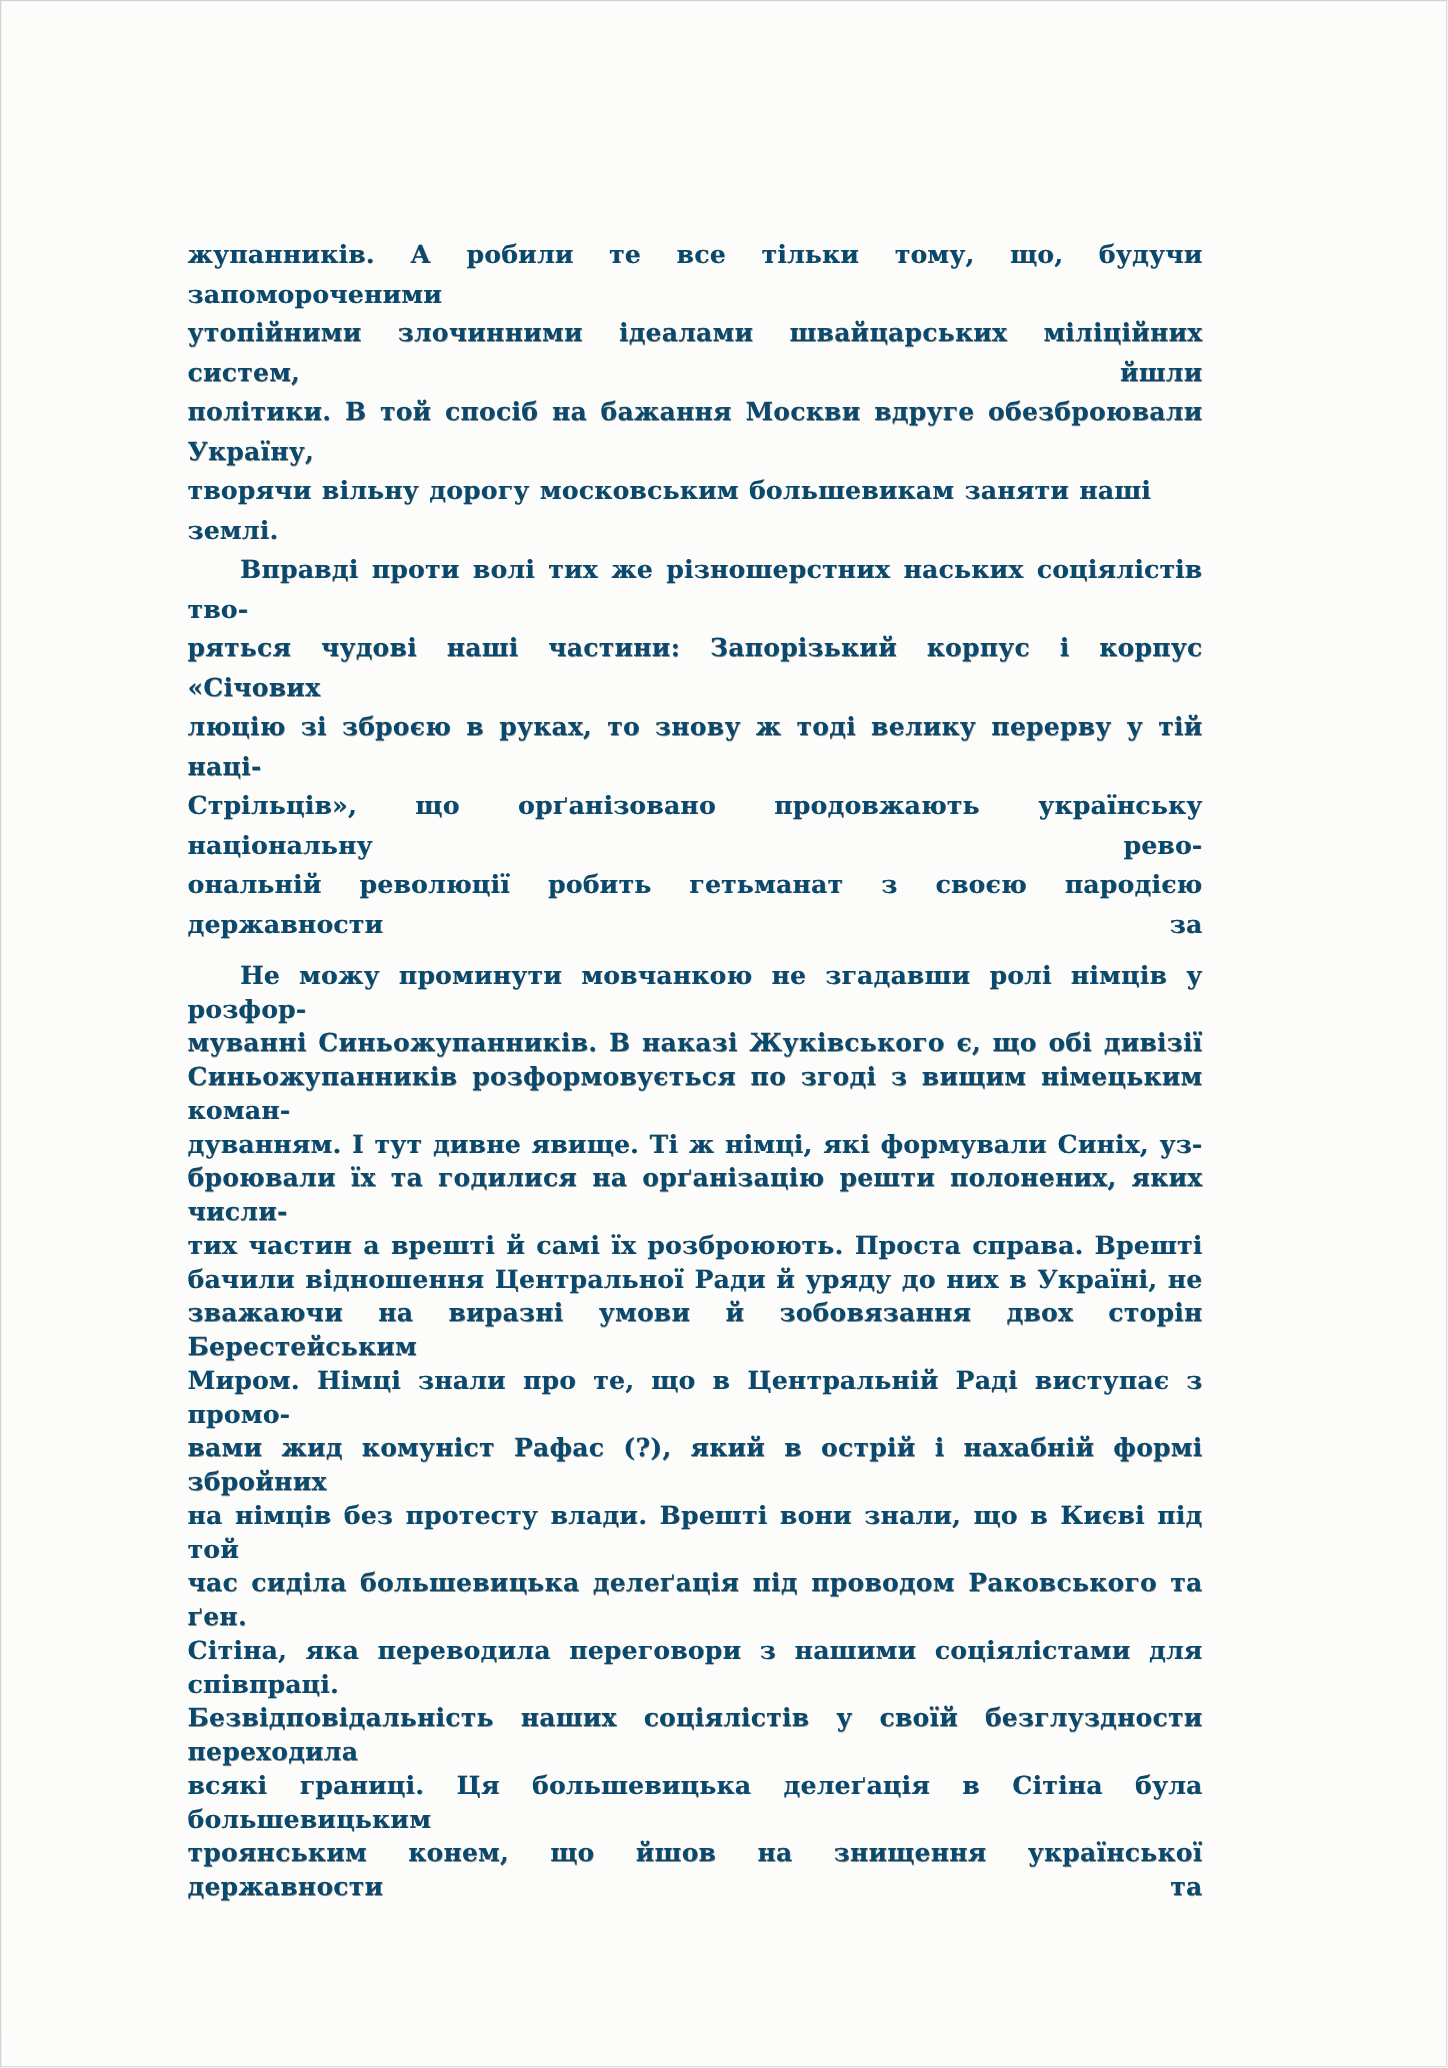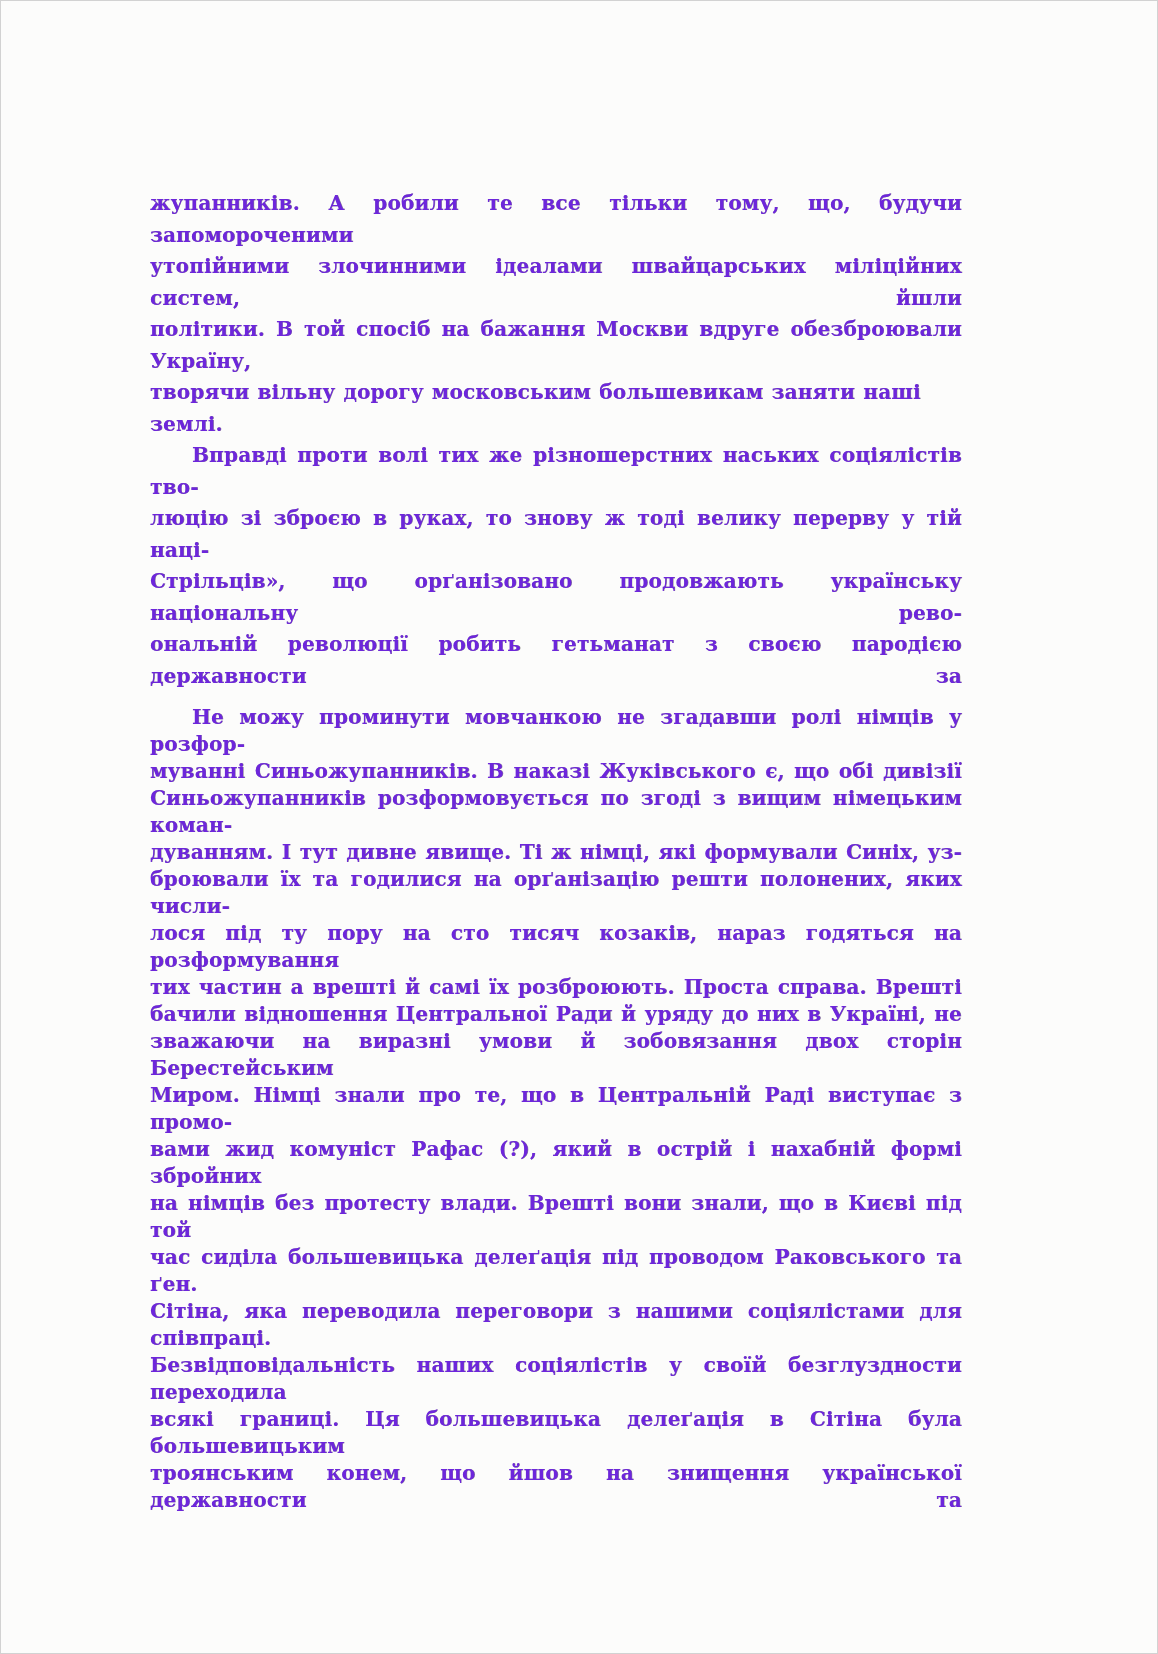--- a/index.html
+++ b/index.html
@@ -8,21 +8,21 @@
     background: #ffffff;
   }
   .scan-page {
     position: relative;
     width: 1158px;
     height: 1654px;
     background: #fcfcfb;
     box-shadow: inset 0 0 0 1px #d2d2d2;
     overflow: hidden;
     font-family: "DejaVu Serif", "Liberation Serif", serif;
-    color: #6d28d9;
+    color: #0c4a6e;
   }
   .text-block {
     position: absolute;
     left: 150px;
     top: 188px;
     width: 812px;
     filter: contrast(1.02);
   }
   .paragraph {
     margin: 0;
@@ -60,31 +60,31 @@
   <div class="text-block" id="text-block">
 
     <div class="paragraph leading-wide size-normal">
         <div class="text-line fill">жупанників. А робили те все тільки тому, що, будучи запомороченими</div>
         <div class="text-line fill">утопійними злочинними ідеалами швайцарських міліційних систем, йшли</div>
         <div class="text-line fill">політики. В той спосіб на бажання Москви вдруге обезброювали Україну,</div>
         <div class="text-line last">творячи вільну дорогу московським большевикам заняти наші землі.</div>
       </div>
       <div class="paragraph leading-wide size-normal">
         <div class="text-line fill indent">Вправді проти волі тих же різношерстних наських соціялістів тво-</div>
+        <div class="text-line fill">ряться чудові наші частини: Запорізький корпус і корпус «Січових</div>
         <div class="text-line fill">люцію зі зброєю в руках, то знову ж тоді велику перерву у тій наці-</div>
         <div class="text-line fill">Стрільців», що орґанізовано продовжають українську національну рево-</div>
         <div class="text-line fill">ональній революції робить гетьманат з своєю пародією державности за</div>
       </div>
       <div class="paragraph leading-tight size-normal gap-before-small">
         <div class="text-line fill indent">Не можу проминути мовчанкою не згадавши ролі німців у розфор-</div>
         <div class="text-line fill">муванні Синьожупанників. В наказі Жуківського є, що обі дивізії</div>
         <div class="text-line fill">Синьожупанників розформовується по згоді з вищим німецьким коман-</div>
         <div class="text-line fill">дуванням. І тут дивне явище. Ті ж німці, які формували Синіх, уз-</div>
         <div class="text-line fill">броювали їх та годилися на орґанізацію решти полонених, яких числи-</div>
-        <div class="text-line fill">лося під ту пору на сто тисяч козаків, нараз годяться на розформування</div>
         <div class="text-line fill">тих частин а врешті й самі їх розброюють. Проста справа. Врешті</div>
         <div class="text-line fill">бачили відношення Центральної Ради й уряду до них в Україні, не</div>
         <div class="text-line fill">зважаючи на виразні умови й зобовязання двох сторін Берестейським</div>
         <div class="text-line fill">Миром. Німці знали про те, що в Центральній Раді виступає з промо-</div>
         <div class="text-line fill">вами жид комуніст Рафас (?), який в острій і нахабній формі збройних</div>
         <div class="text-line fill">на німців без протесту влади. Врешті вони знали, що в Києві під той</div>
         <div class="text-line fill">час сиділа большевицька делеґація під проводом Раковського та ґен.</div>
         <div class="text-line fill">Сітіна, яка переводила переговори з нашими соціялістами для співпраці.</div>
         <div class="text-line fill">Безвідповідальність наших соціялістів у своїй безглуздности переходила</div>
         <div class="text-line fill">всякі границі. Ця большевицька делеґація в Сітіна була большевицьким</div>

